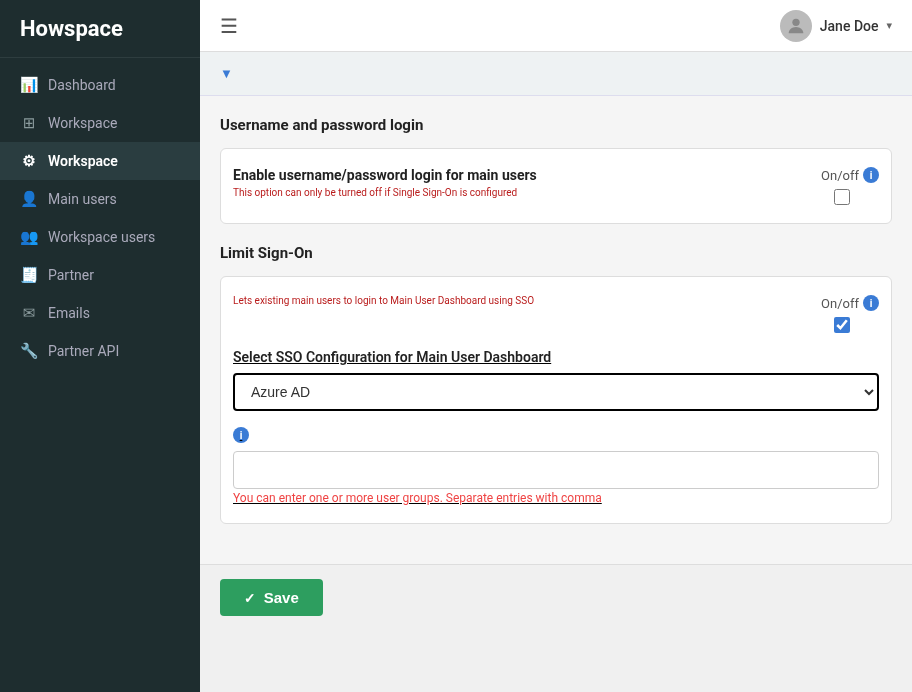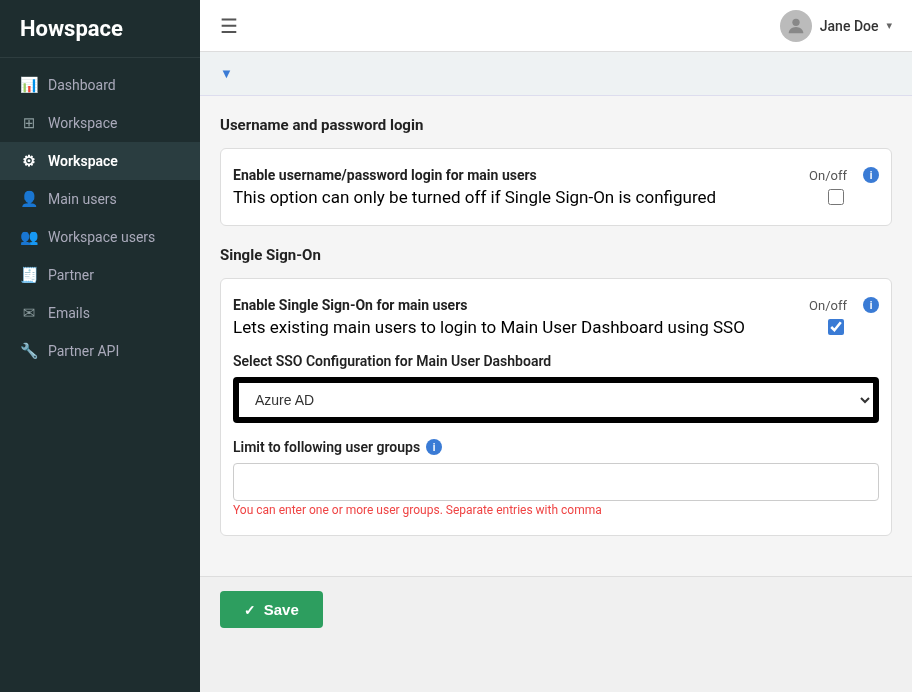--- a/index.html
+++ b/index.html
@@ -148,30 +148,30 @@
     .card-row-left { flex: 1; }
     .card-row-right { display: flex; flex-direction: column; align-items: center; flex-shrink: 0; }
 
     .card-row-title {
       font-weight: 700;
       color: #222;
       font-size: 14px;
       margin-bottom: 4px;
     }
     .card-row-desc {
-      color: #000000;
-      font-size: 17px;
+      color: #b91c1c;
+      font-size: 10px;
     }
     .on-off-label {
       font-size: 13px;
       color: #555;
       margin-bottom: 6px;
       display: flex;
       align-items: center;
-      gap: 16px;
+      gap: 4px;
       margin-left: 16px;
     }
     .info-icon {
       display: inline-flex;
       align-items: center;
       justify-content: center;
       width: 16px;
       height: 16px;
       border-radius: 50%;
       background: #3a7bd5;
@@ -184,32 +184,32 @@
     input[type="checkbox"] {
       width: 16px;
       height: 16px;
       cursor: pointer;
       accent-color: #3a7bd5;
     }
     input[type="checkbox"]:checked {
       accent-color: #3a7bd5;
     }
 
-    .sso-sub-section { margin-top: 4px; }
+    .sso-sub-section { margin-top: 4px; text-decoration: underline; }
     .sso-sub-title {
       font-size: 14px;
       font-weight: 600;
       color: #222;
       margin: 16px 0 8px;
     }
 
     select {
       width: 100%;
       padding: 8px 12px;
-      border: 6px solid #000000;
+      border: 2px solid #000000;
       border-radius: 4px;
       font-size: 14px;
       color: #333;
       background: #fff;
       cursor: pointer;
       appearance: auto;
     }
 
     .limit-row {
       display: flex;
@@ -336,26 +336,25 @@
             <div class="card-row-right">
               <div class="on-off-label">
                 <span>On/off</span>
                 <span class="info-icon">i</span>
               </div>
               <input type="checkbox" style="">
             </div>
           </div>
         </div>
 
-        <div class="subsection-title">Single Sign-On</div>
+        <div class="subsection-title">Limit Sign-On</div>
         <div class="card">
 
           <div class="card-row">
             <div class="card-row-left">
-              <div class="card-row-title">Enable Single Sign-On for main users</div>
               <div class="card-row-desc">Lets existing main users to login to Main User Dashboard using SSO</div>
             </div>
             <div class="card-row-right">
               <div class="on-off-label">
                 <span>On/off</span>
                 <span class="info-icon">i</span>
               </div>
               <input type="checkbox" checked="" style="">
             </div>
           </div>
@@ -363,21 +362,20 @@
           <div class="sso-sub-section">
             <div class="sso-sub-title">Select SSO Configuration for Main User Dashboard</div>
             <select>
               <option value="Azure AD" selected="">Azure AD</option>
               <option value="Google">Google</option>
               <option value="SAML">SAML</option>
               <option value="OKTA">OKTA</option>
             </select>
 
             <div class="limit-row">
-              <span>Limit to following user groups</span>
               <span class="info-icon">i</span>
             </div>
             <input type="text" class="user-groups-input" style="">
             <div class="input-hint">You can enter one or more user groups. Separate entries with comma</div>
           </div>
         </div>
 
       </div>
 
       <div class="footer-bar">

